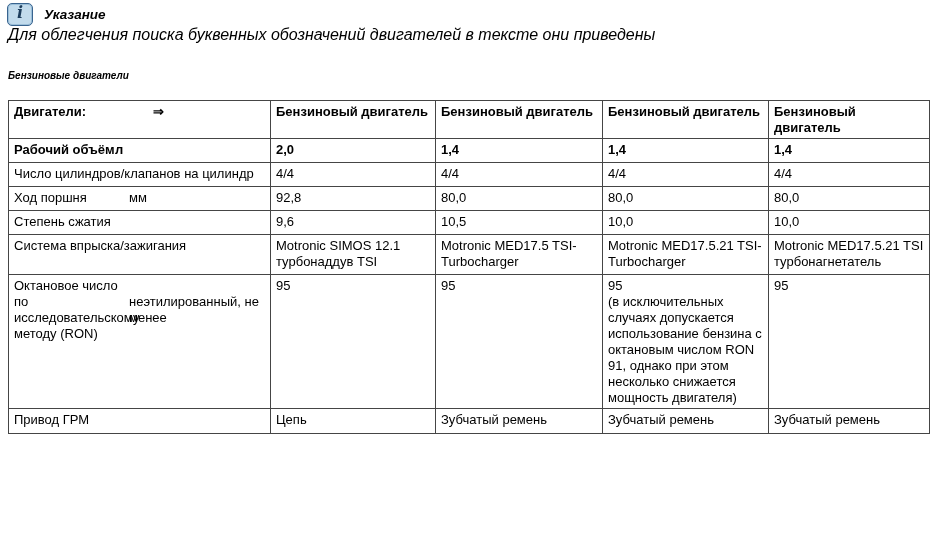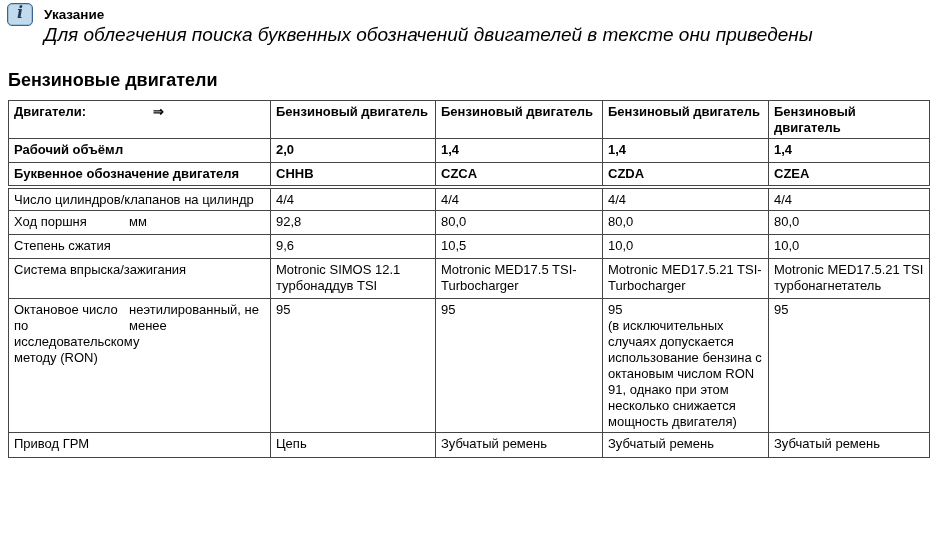--- a/index.html
+++ b/index.html
@@ -10,35 +10,35 @@
   
   .note-header{position:absolute;left:7px;top:2px;display:flex;align-items:center;height:24px;}
   .info-icon{
     width:24px;height:21px;background:#c2dbec;border:1px solid #39648f;border-radius:5px;
     box-shadow:inset 0 0 0 1px #9bbfd9;display:flex;align-items:center;justify-content:center;flex:none;
   }
   .i-glyph{
     font-family:"DejaVu Serif", serif;font-weight:bold;font-style:italic;
     font-size:16px;line-height:1;color:#1d3d5c;transform:translateY(-1px);
   }
-  .note-title{margin-left:11px;font-weight:bold;font-size:13.5px;}
-  .note-body{position:absolute;left:8px;top:27px;font-style:italic;font-size:19px;line-height:15px;margin-left:36px;}
-  .section-title{position:absolute;left:8px;top:70px;font-weight:bold;font-size:18px;}
+  .note-title{margin-left:11px;font-weight:bold;font-style:italic;font-size:13.5px;}
+  .note-body{position:absolute;left:8px;top:27px;font-style:italic;font-size:16px;line-height:15px;}
+  .section-title{position:absolute;left:8px;top:70px;font-weight:bold;font-size:10px;font-style:italic;}
   
   table.engines{
     position:absolute;left:8px;top:100px;width:921px;border-collapse:collapse;table-layout:fixed;
   }
   table.engines td{
     border:1px solid #454545;vertical-align:top;padding:3px 5px 2px 5px;
     font-size:13px;line-height:16px;overflow:hidden;
   }
   tr.bold td{font-weight:bold;}
   tr.dbl td{border-bottom:4px double #454545;}
   tr.h26{height:26px;} tr.h24{height:24px;} tr.h40{height:40px;margin-left:32px;} tr.h147{height:104px;} tr.h25{height:25px;}
-  .lc{display:flex;align-items:flex-start;}
+  .lc{display:flex;align-items:center;}
   .lc .lbl{width:115px;flex:none;white-space:nowrap;}
   .lc .lbl.wide{width:auto;white-space:nowrap;}
   .lc .lbl.wrap{white-space:normal;}
   .lc .unit{flex:none;width:132px;}
   .lc.vol .lbl{width:101px;}
   .lc.head .unit{width:auto;margin-left:24px;font-size:13px;}
   td.vmid{vertical-align:middle;}
   td.preline{white-space:pre-line;}
 </style>
 </head>
@@ -88,31 +88,20 @@
           <span class="lbl">Рабочий объём</span>
           <span class="unit">л</span>
         </div>
       </td>
       <td>2,0</td>
       <td>1,4</td>
       <td>1,4</td>
       <td>1,4</td>
     </tr>
 
-    <tr class="bold h24 dbl">
-      <td>
-        <div class="lc">
-              <span class="lbl wide">Буквенное обозначение двигателя</span>
-            </div>
-      </td>
-      <td>CHHB</td>
-      <td>CZCA</td>
-      <td>CZDA</td>
-      <td>CZEA</td>
-    </tr>
 
     <tr class="h24">
       <td>
         <div class="lc">
               <span class="lbl wide">Число цилиндров/клапанов на цилиндр</span>
             </div>
       </td>
       <td>4/4</td>
       <td>4/4</td>
       <td>4/4</td>

